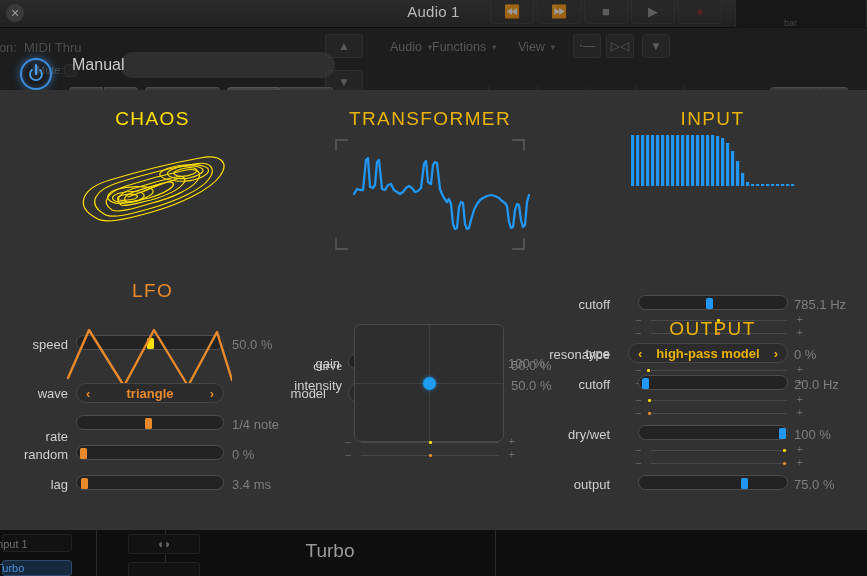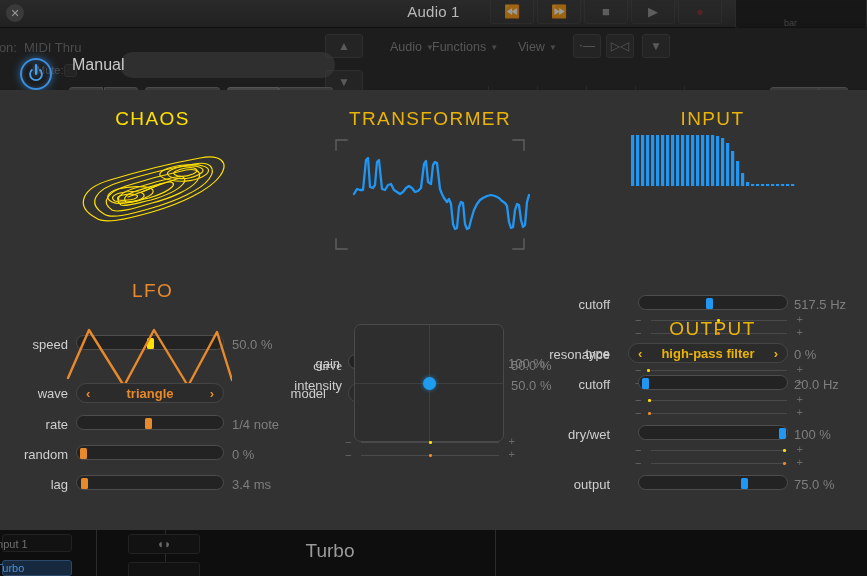--- a/index.html
+++ b/index.html
@@ -248,21 +248,21 @@
       </svg>
     </div>
 
     <div class="lbl" style="left:0; top:296px; width:68px;">wave</div>
     <div class="selector" style="left:76px; top:293px; width:148px;">
       <span class="ar l orange">‹</span>
       <span class="sv orange">triangle</span>
       <span class="ar r orange">›</span>
     </div>
 
-    <div class="lbl" style="left:0; top:327px; width:68px;">rate</div>
+    <div class="lbl" style="left:0; top:339px; width:68px;">rate</div>
     <div class="slider" style="left:76px; top:325px; width:148px;">
       <div class="knobmark" style="left:68px; background:#e8892b;"></div>
     </div>
     <div class="val" style="left:232px; top:327px;">1/4 note</div>
 
     <div class="lbl" style="left:0; top:357px; width:68px;">random</div>
     <div class="slider" style="left:76px; top:355px; width:148px;">
       <div class="knobmark" style="left:3px; background:#e8892b;"></div>
     </div>
     <div class="val" style="left:232px; top:357px;">0 %</div>
@@ -368,21 +368,21 @@
             <rect x="156" y="54" width="3.2" height="2"></rect>
           <rect x="161" y="54" width="3.2" height="2"></rect>
         </g>
       </svg>
     </div>
 
     <div class="lbl" style="left:540px; top:207px; width:70px;">cutoff</div>
     <div class="slider" style="left:638px; top:205px; width:150px;">
       <div class="knobmark" style="left:67px; background:#2196f3;"></div>
     </div>
-    <div class="val" style="left:794px; top:207px;">517.5 Hz</div>
+    <div class="val" style="left:794px; top:207px;">785.1 Hz</div>
 
     <div class="modlane" style="left:635px; top:226px; width:168px;">
       <span class="minus">−</span>
       <div class="line"></div>
       <div class="dot" style="left:82px; background:#ffe000;"></div>
       <span class="plus">+</span>
     </div>
     <div class="modlane" style="left:635px; top:239px; width:168px;">
       <span class="minus">−</span>
       <div class="line"></div>
@@ -407,21 +407,21 @@
       <div class="line"></div>
       <div class="dot" style="left:12px; background:#e8892b;"></div>
       <span class="plus">+</span>
     </div>
 
     <div class="sec-title blue" style="left:610px; top:228px; width:205px;">OUTPUT</div>
 
     <div class="lbl" style="left:560px; top:256px; width:50px;">type</div>
     <div class="selector" style="left:628px; top:253px; width:160px;">
       <span class="ar l blue">‹</span>
-      <span class="sv blue">high-pass filter</span>
+      <span class="sv blue">high-pass model</span>
       <span class="ar r blue">›</span>
     </div>
 
     <div class="lbl" style="left:540px; top:287px; width:70px;">cutoff</div>
     <div class="slider" style="left:638px; top:285px; width:150px;">
       <div class="knobmark" style="left:3px; background:#2196f3;"></div>
     </div>
     <div class="val" style="left:794px; top:287px;">20.0 Hz</div>
 
     <div class="modlane" style="left:635px; top:306px; width:168px;">

